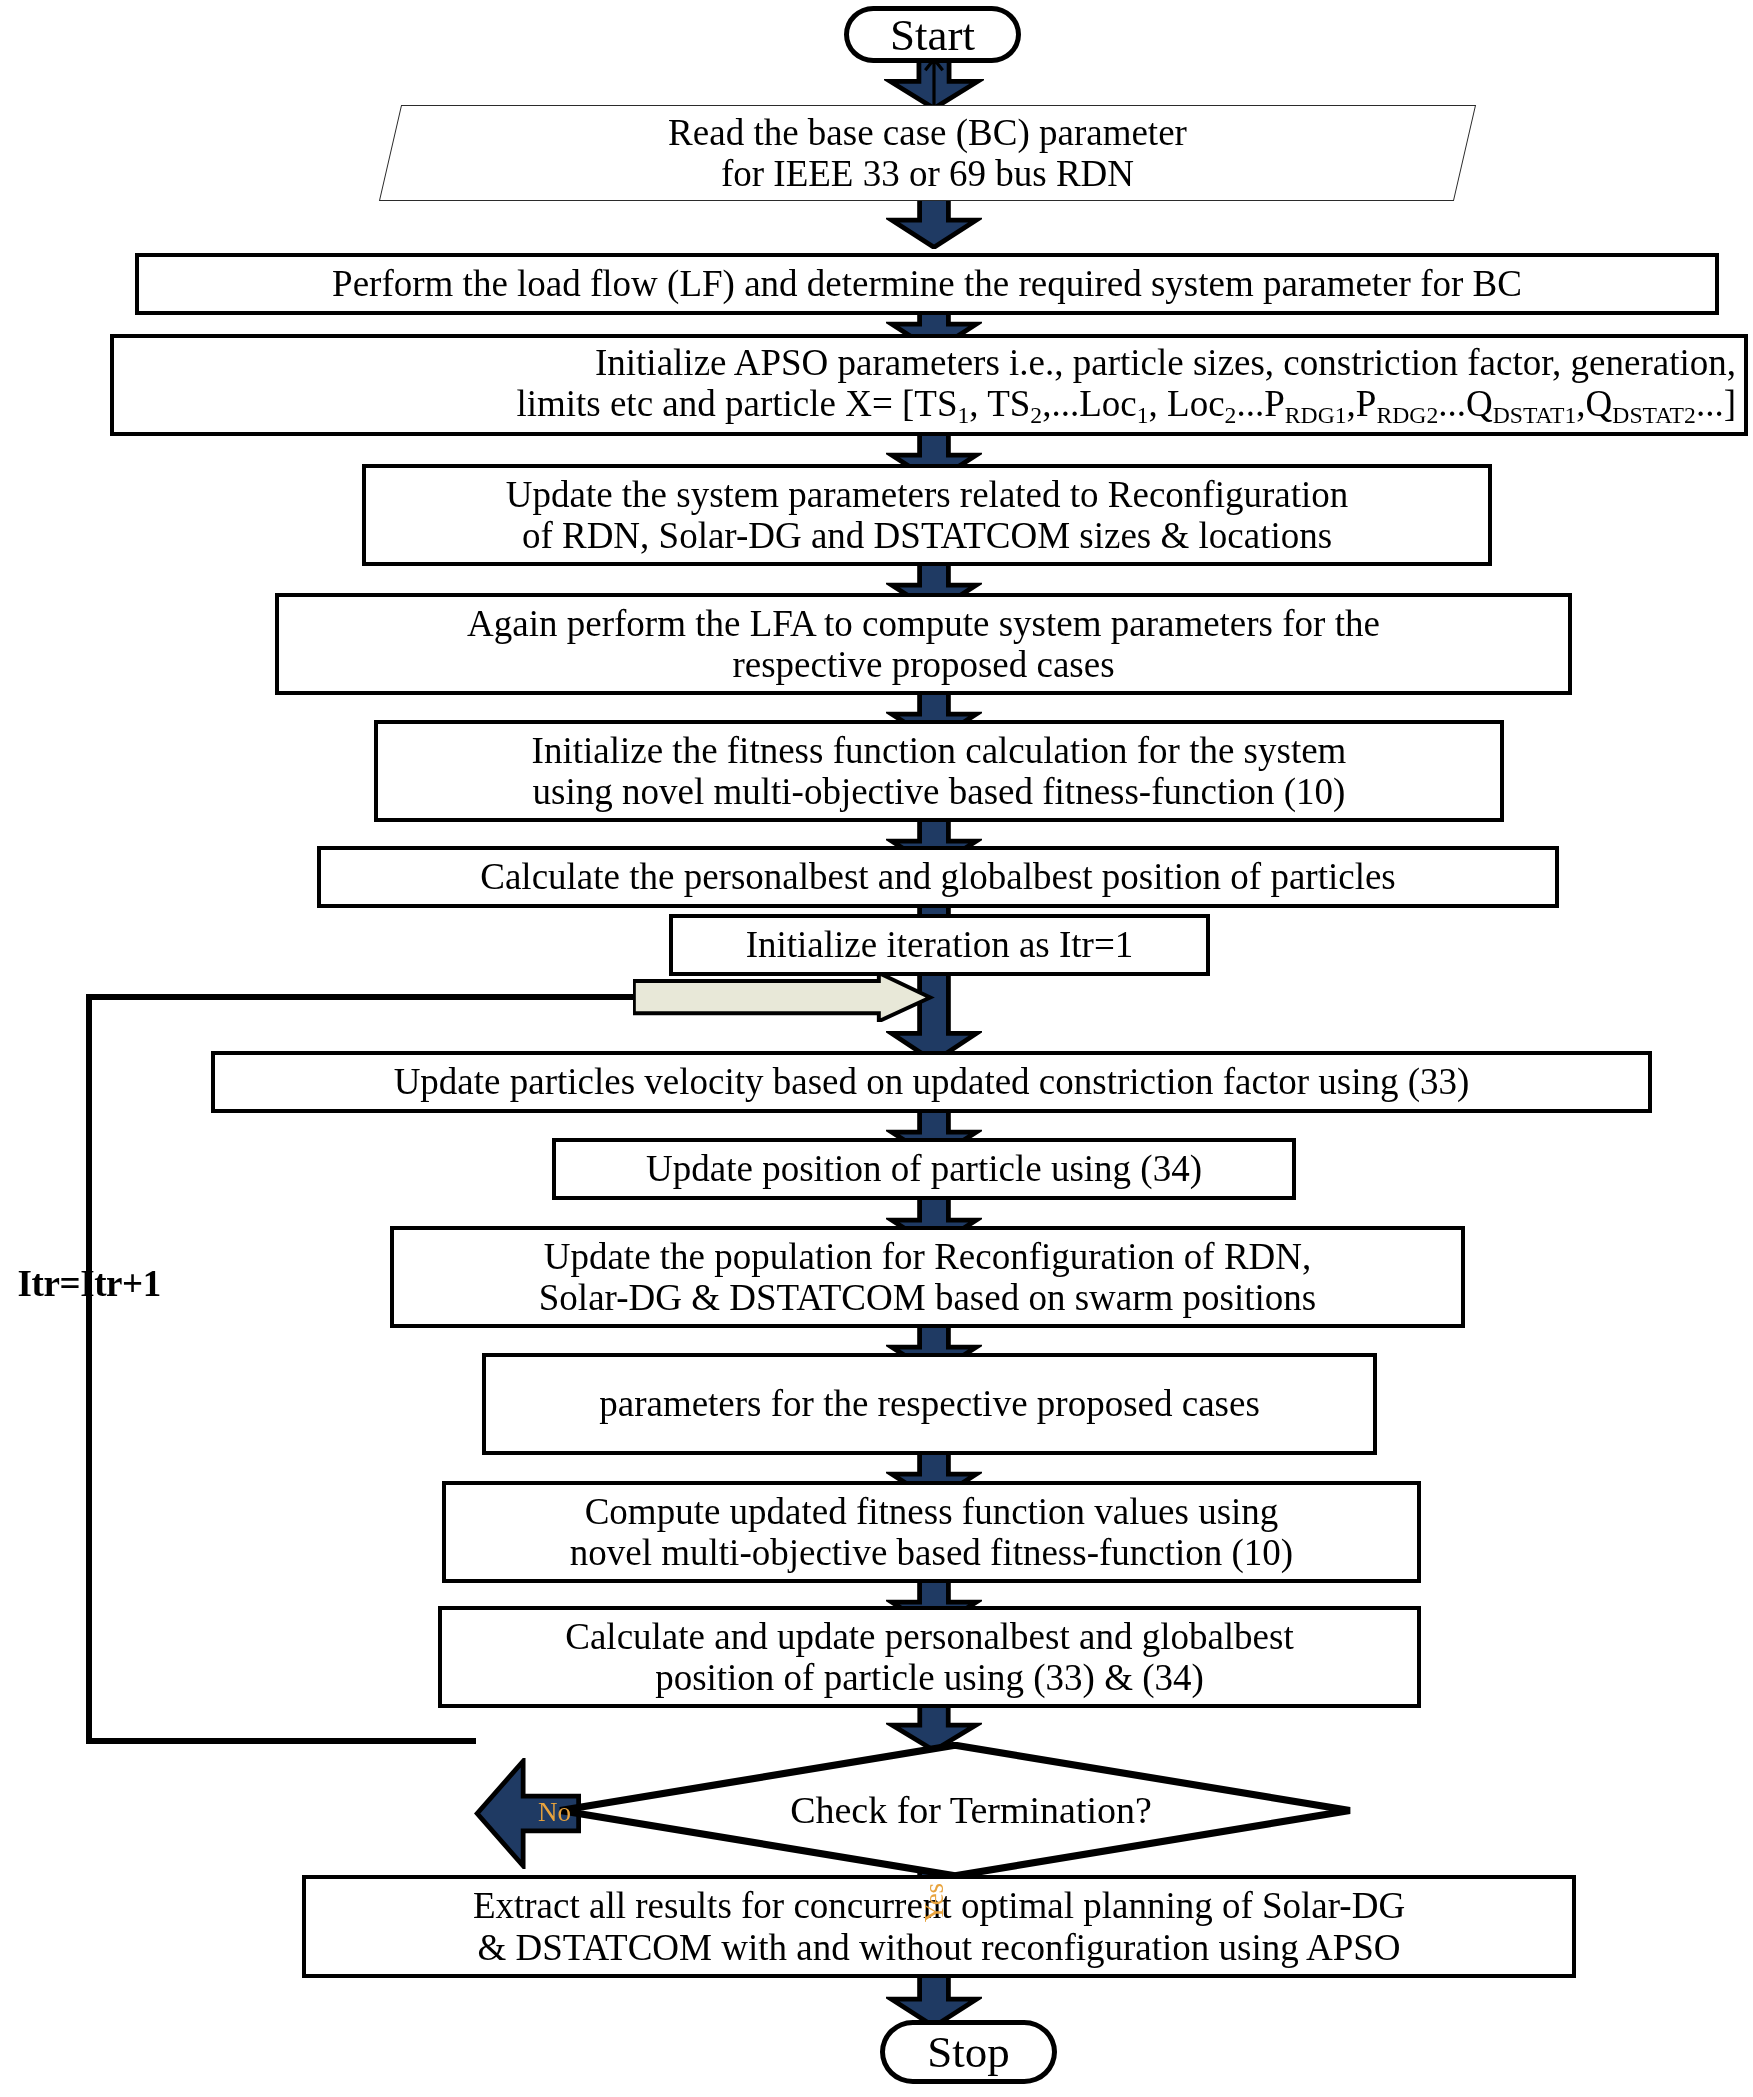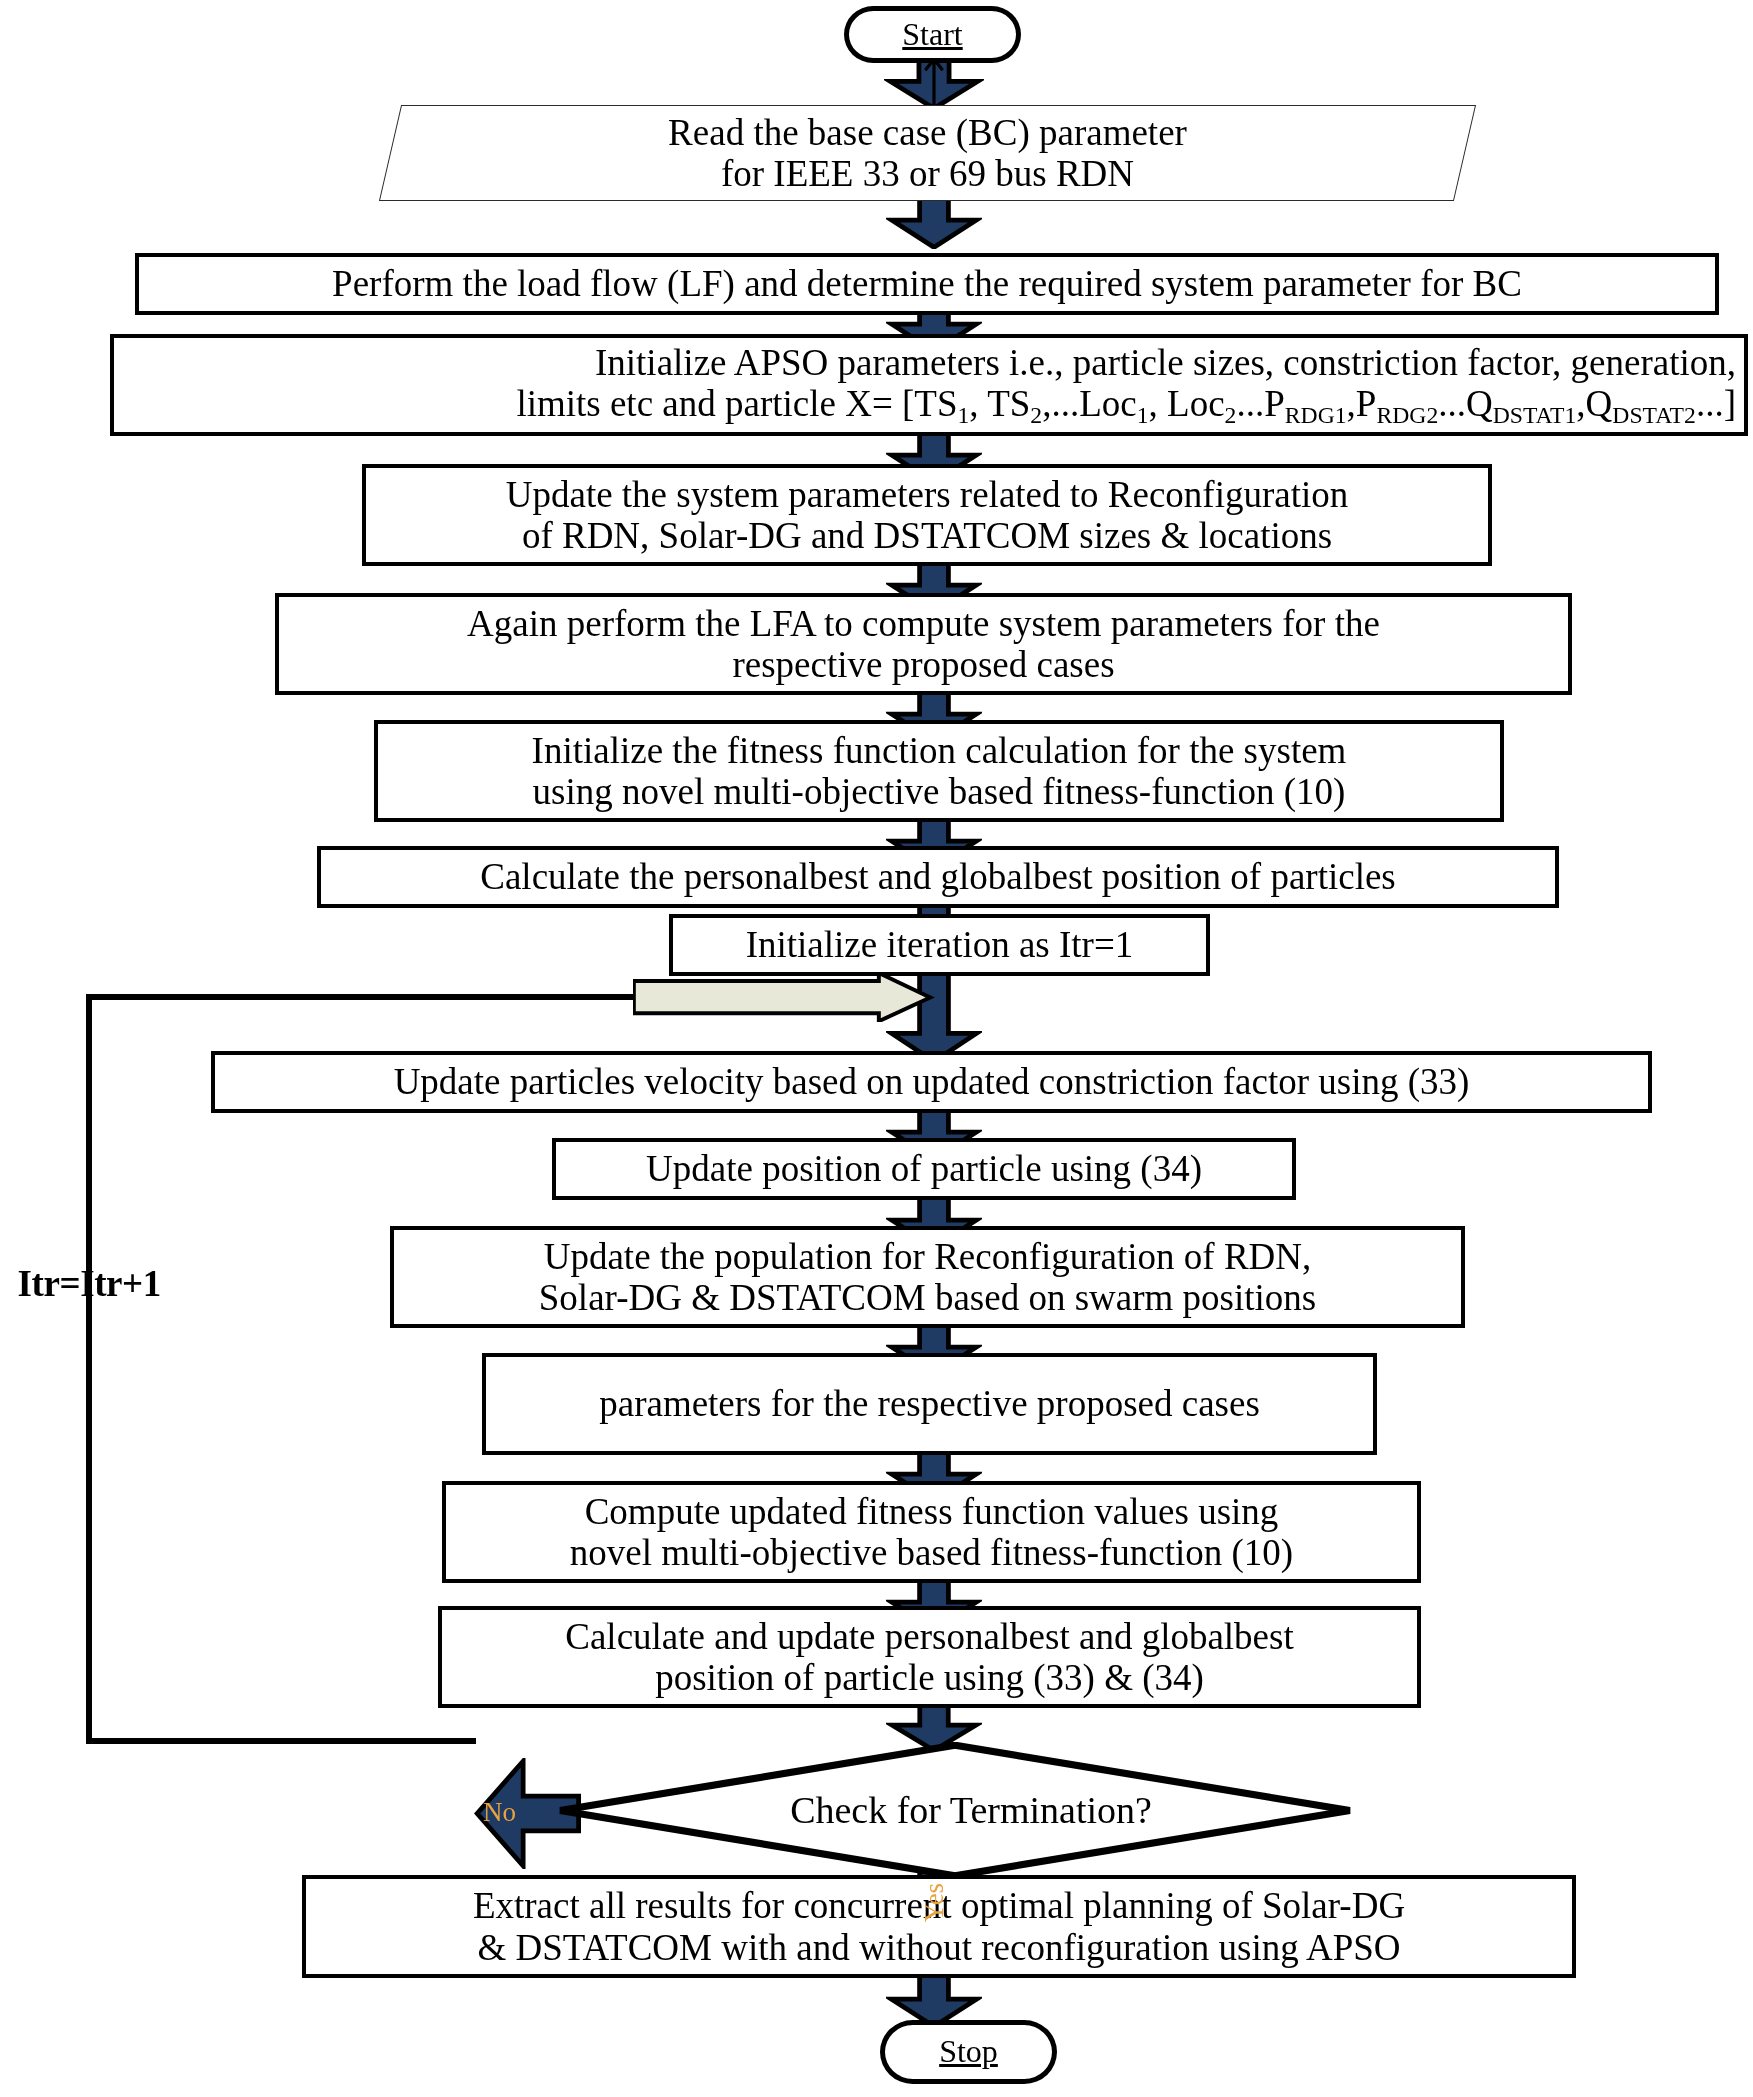--- a/index.html
+++ b/index.html
@@ -27,22 +27,21 @@
     z-index:3;
   }
   .proc{
     border:4px solid #000000;
     font-size:37px;
     padding:3.2px 8px;
   }
   .term{
     border:5.6px solid #000000;
     border-radius:38px/37px;
-    font-size:32px;
-    text-decoration:underline;
+    font-size:45px;
   }
   .io{
     border:none;
     font-size:37px;
     background:transparent;
   }
   .io .pgram{
     position:absolute;
     inset:0;
     border:1.6px solid #2b2b2b;
@@ -283,21 +282,21 @@
       <polygon points="500,4 996,86 500,168 4,86" fill="#ffffff" stroke="#000000" stroke-width="9"></polygon>
     </svg>
     <span class="label">Check for Termination?</span>
   </div>
 
   <div class="barrow" style="left:474px;top:1758px;width:107px;height:111px;">
     <svg width="107" height="111" viewBox="0 0 135 140">
       <polygon points="132,48 62,48 62,4 4,70 62,136 62,92 132,92" fill="#1F3A63" stroke="#000000" stroke-width="6"></polygon>
     </svg>
   </div>
-  <div class="branch-text" style="left:483px;top:1797px;">No</div>
+  <div class="branch-text" style="left:538px;top:1797px;">No</div>
 
   <div class="barrow" style="left:886px;top:1867px;width:96px;height:89px;">
     <svg width="96" height="89" viewBox="0 0 120 112">
       <polygon points="42,0 78,0 78,74 113,74 60,110 7,74 42,74" fill="#1F3A63" stroke="#000000" stroke-width="6"></polygon>
     </svg>
   </div>
   <div class="branch-text vert" style="left:903px;top:1887px;width:62px;text-align:center;">Yes</div>
 
   <div class="node proc" style="left:302px;top:1875px;width:1274px;height:103px;flex-direction:column;">
     <div>Extract all results for concurrent optimal planning of Solar-DG</div>

